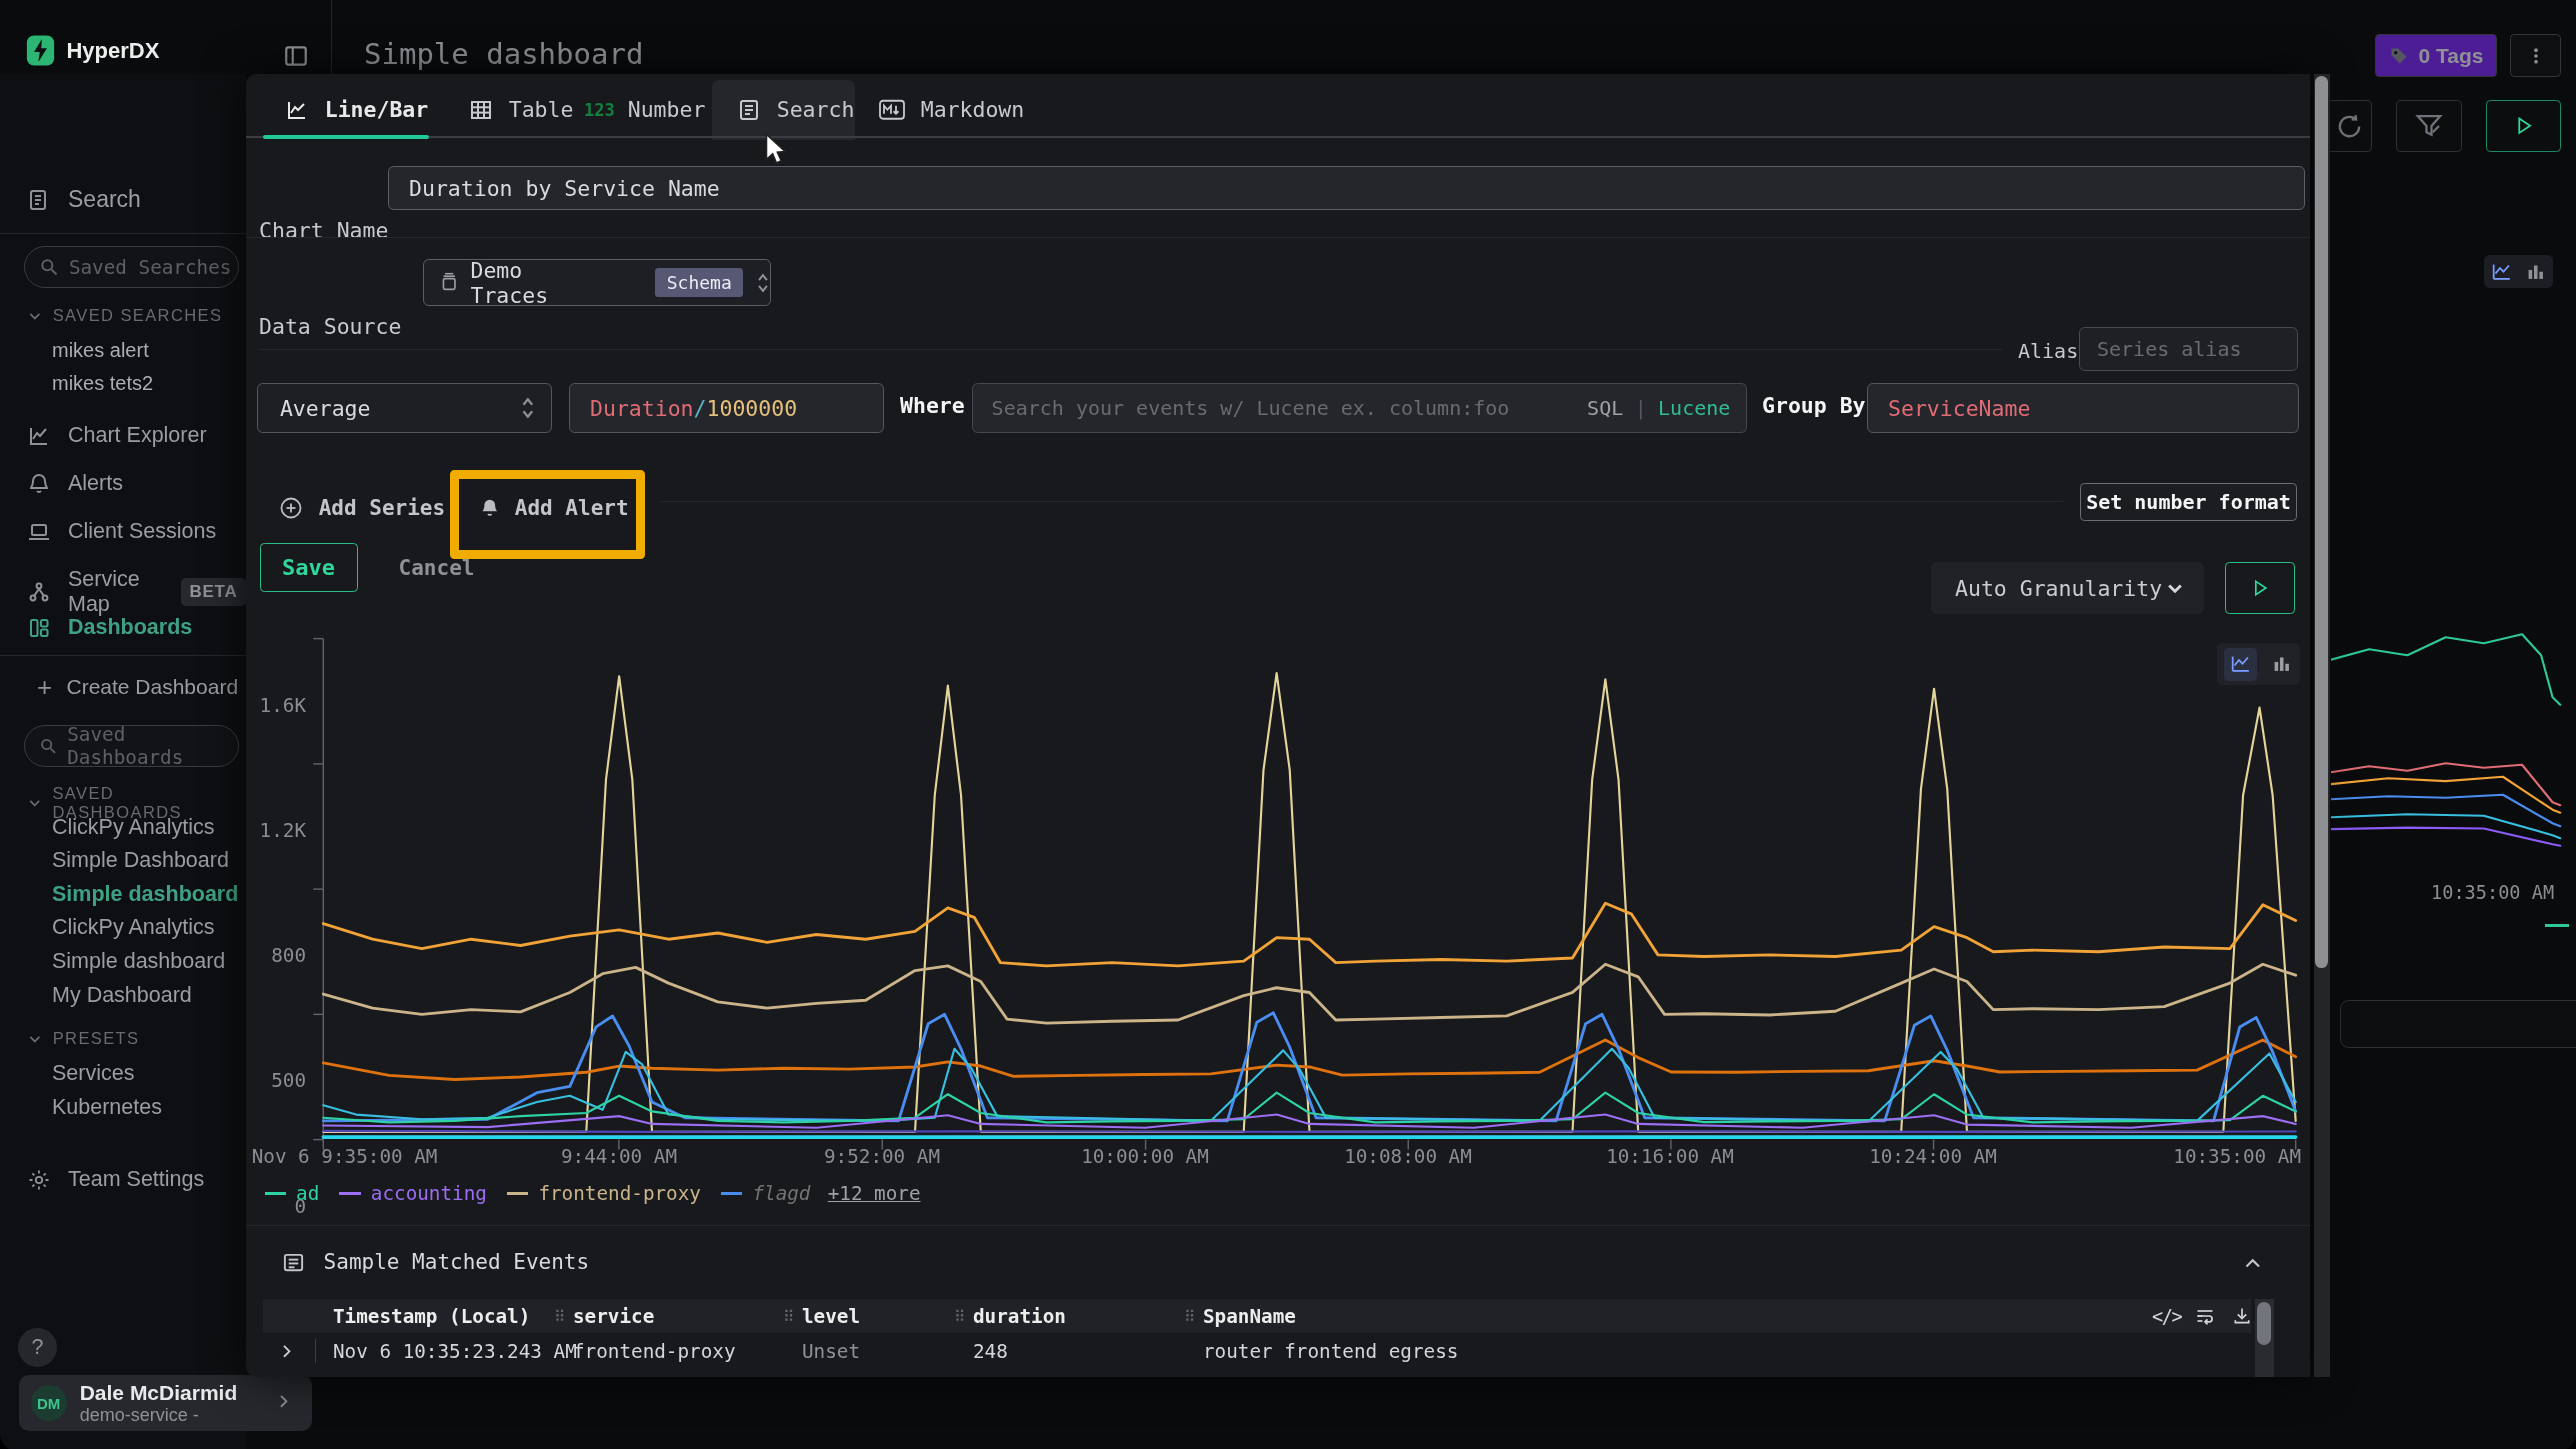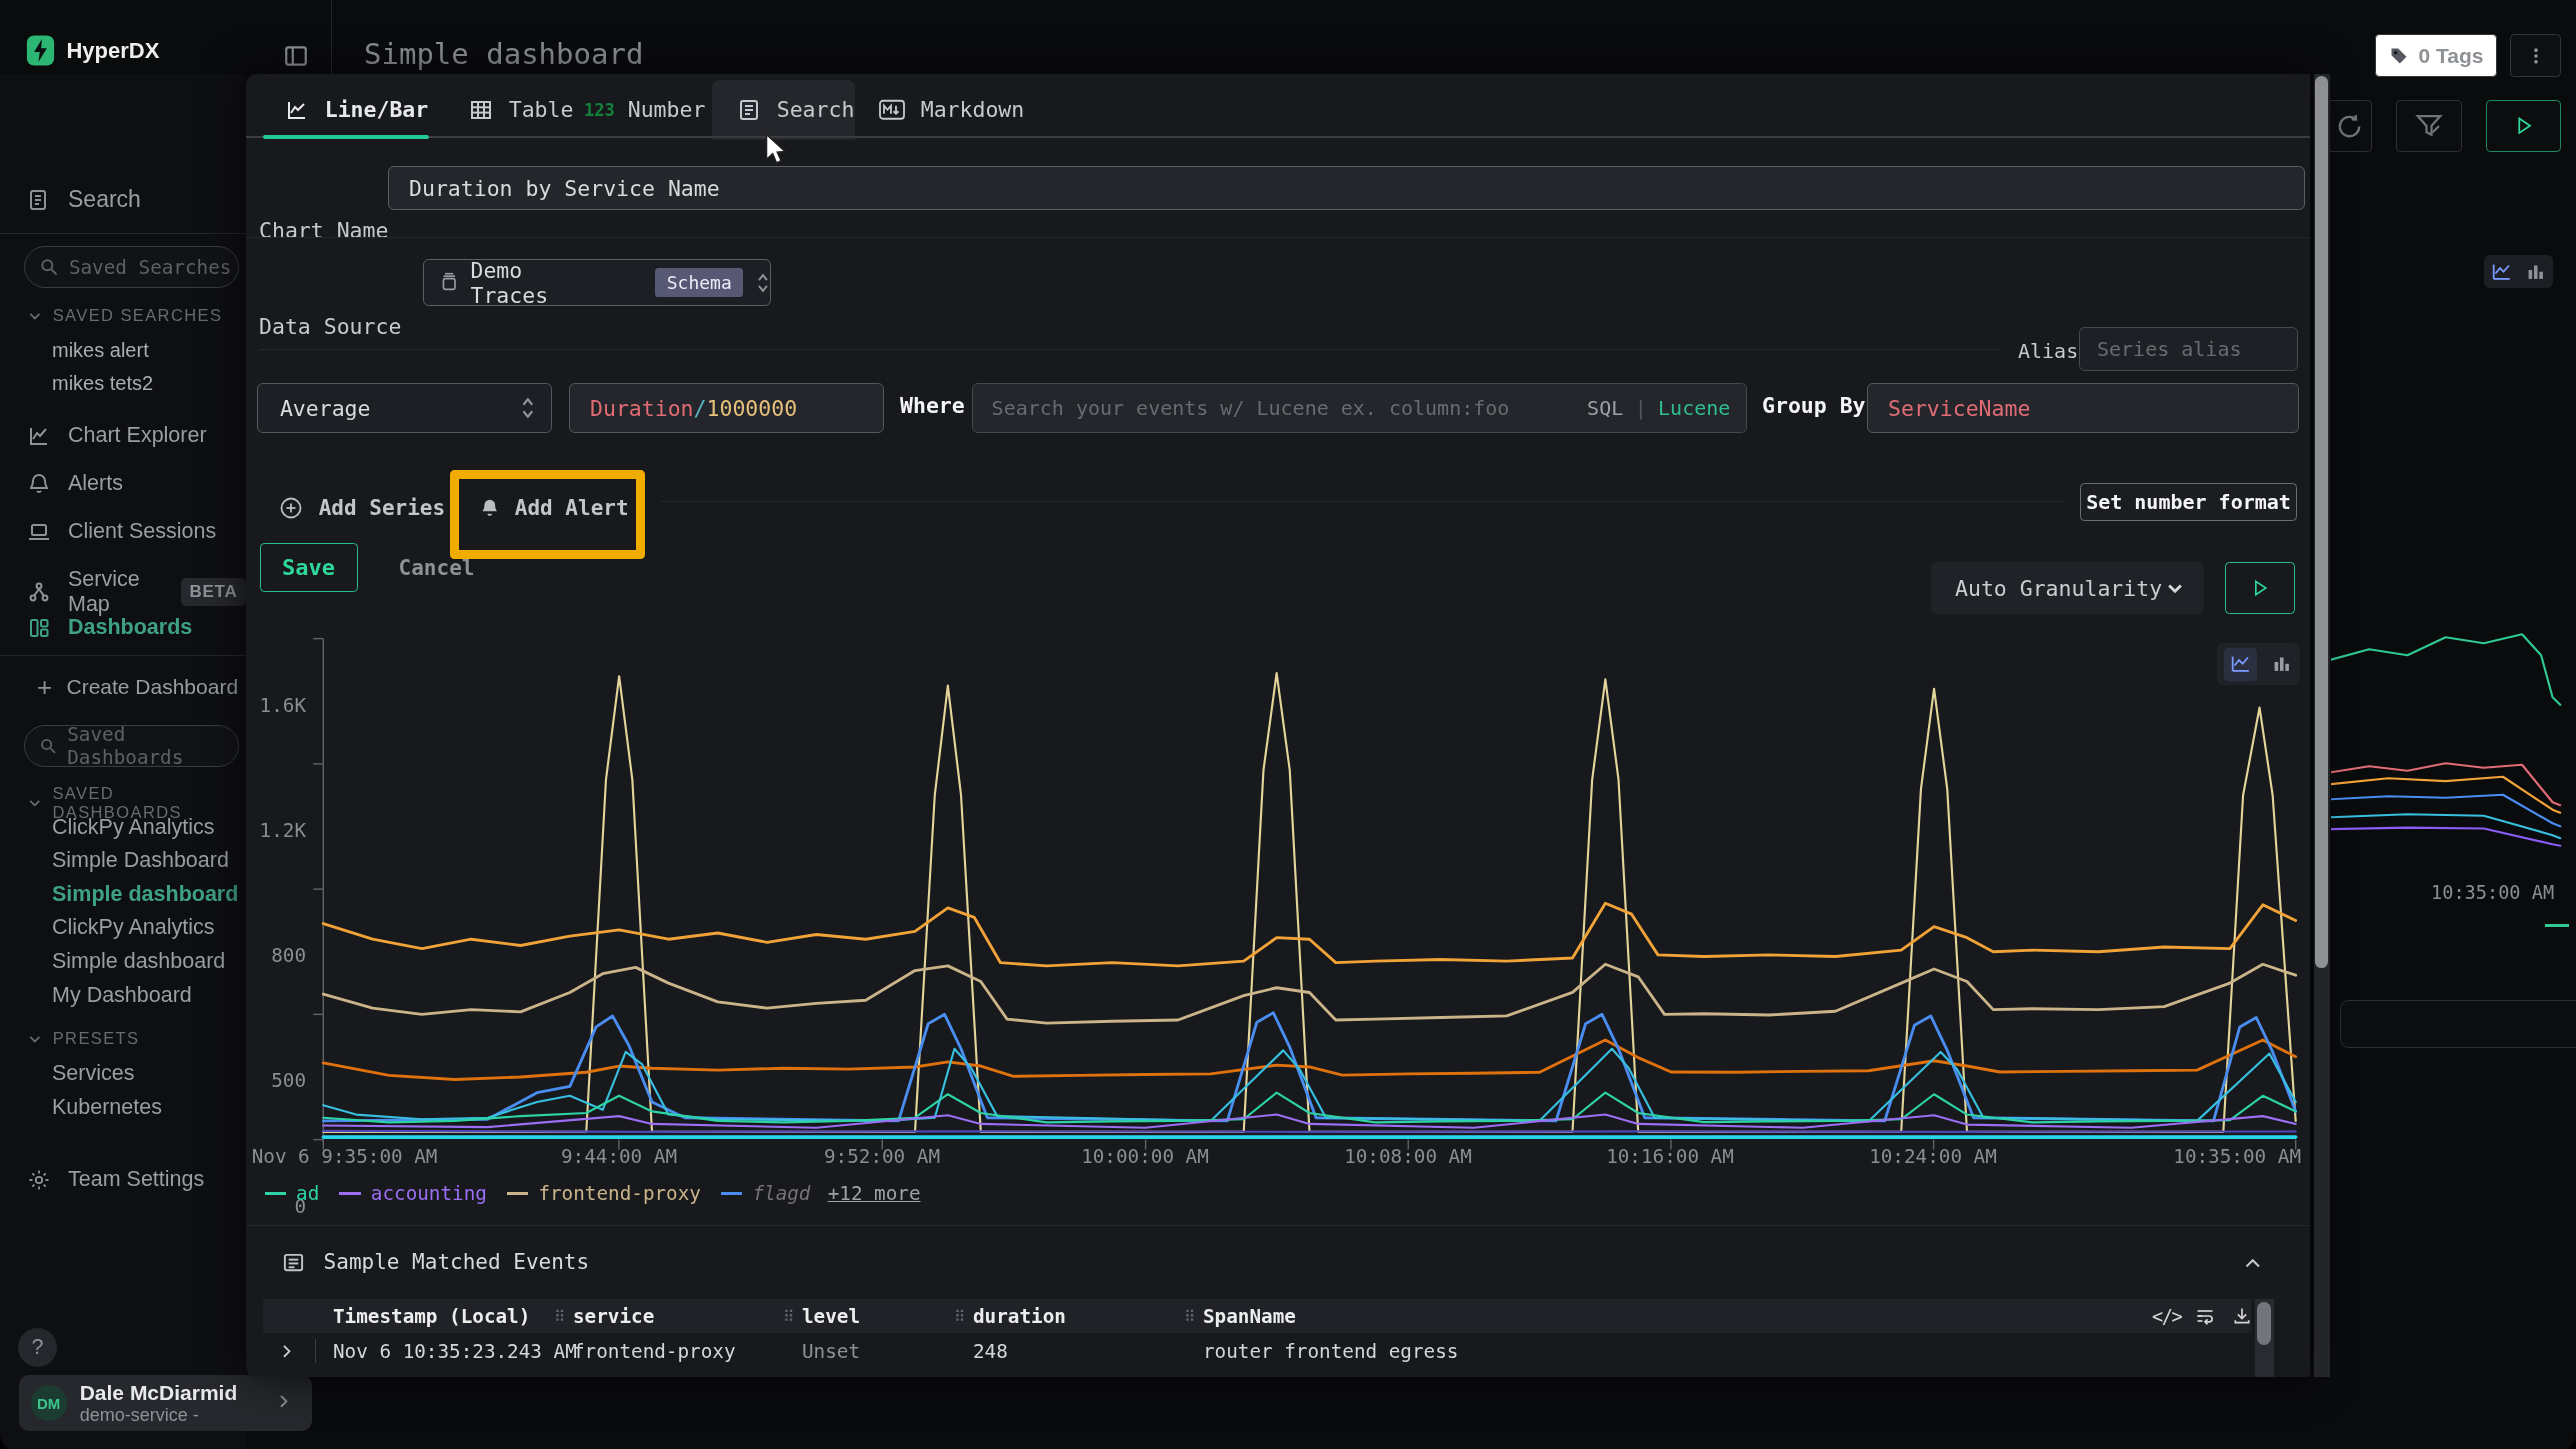--- a/index.html
+++ b/index.html
@@ -40,21 +40,21 @@
   <div class="abs" style="left:283px;top:43px;">
     <svg width="26" height="26" viewBox="0 0 24 24" fill="none" stroke="#8e9196" stroke-width="2">
         <rect x="3" y="4" width="18" height="16" rx="2"></rect>
         <line x1="9" y1="4" x2="9" y2="20"></line>
       </svg>
   </div>
   <div class="abs divider-v" style="left:331px;top:0;height:74px;"></div>
 
   <div class="abs mono" style="left:364px;top:37px;font-size:29px;color:#8e9196;">Simple dashboard</div>
 
-  <div class="abs flex btn-border" style="left:2375px;top:34px;width:120px;height:41px;justify-content:center;gap:10px;background:#ffffff;border-color:#34363b;">
+  <div class="abs flex btn-border" style="left:2375px;top:34px;width:120px;height:41px;justify-content:center;gap:10px;background:#4c1d95;border-color:#34363b;">
     <svg width="20" height="20" viewBox="0 0 24 24" fill="#55585e">
         <path d="M3 3h8l10 10-8 8L3 11z"></path>
         <circle cx="8" cy="8" r="2" fill="#0e0f11"></circle>
       </svg>
     <span class="sans" style="color:#8e9196;font-weight:bold;font-size:21px;">0 Tags</span>
   </div>
   <div class="abs flex btn-border" style="left:2510px;top:34px;width:49px;height:41px;justify-content:center;background:#0e0f11;border-color:#34363b;">
     <svg width="20" height="20" viewBox="0 0 24 24" fill="#8e9196">
         <circle cx="12" cy="5" r="2.2"></circle>
         <circle cx="12" cy="12" r="2.2"></circle>

